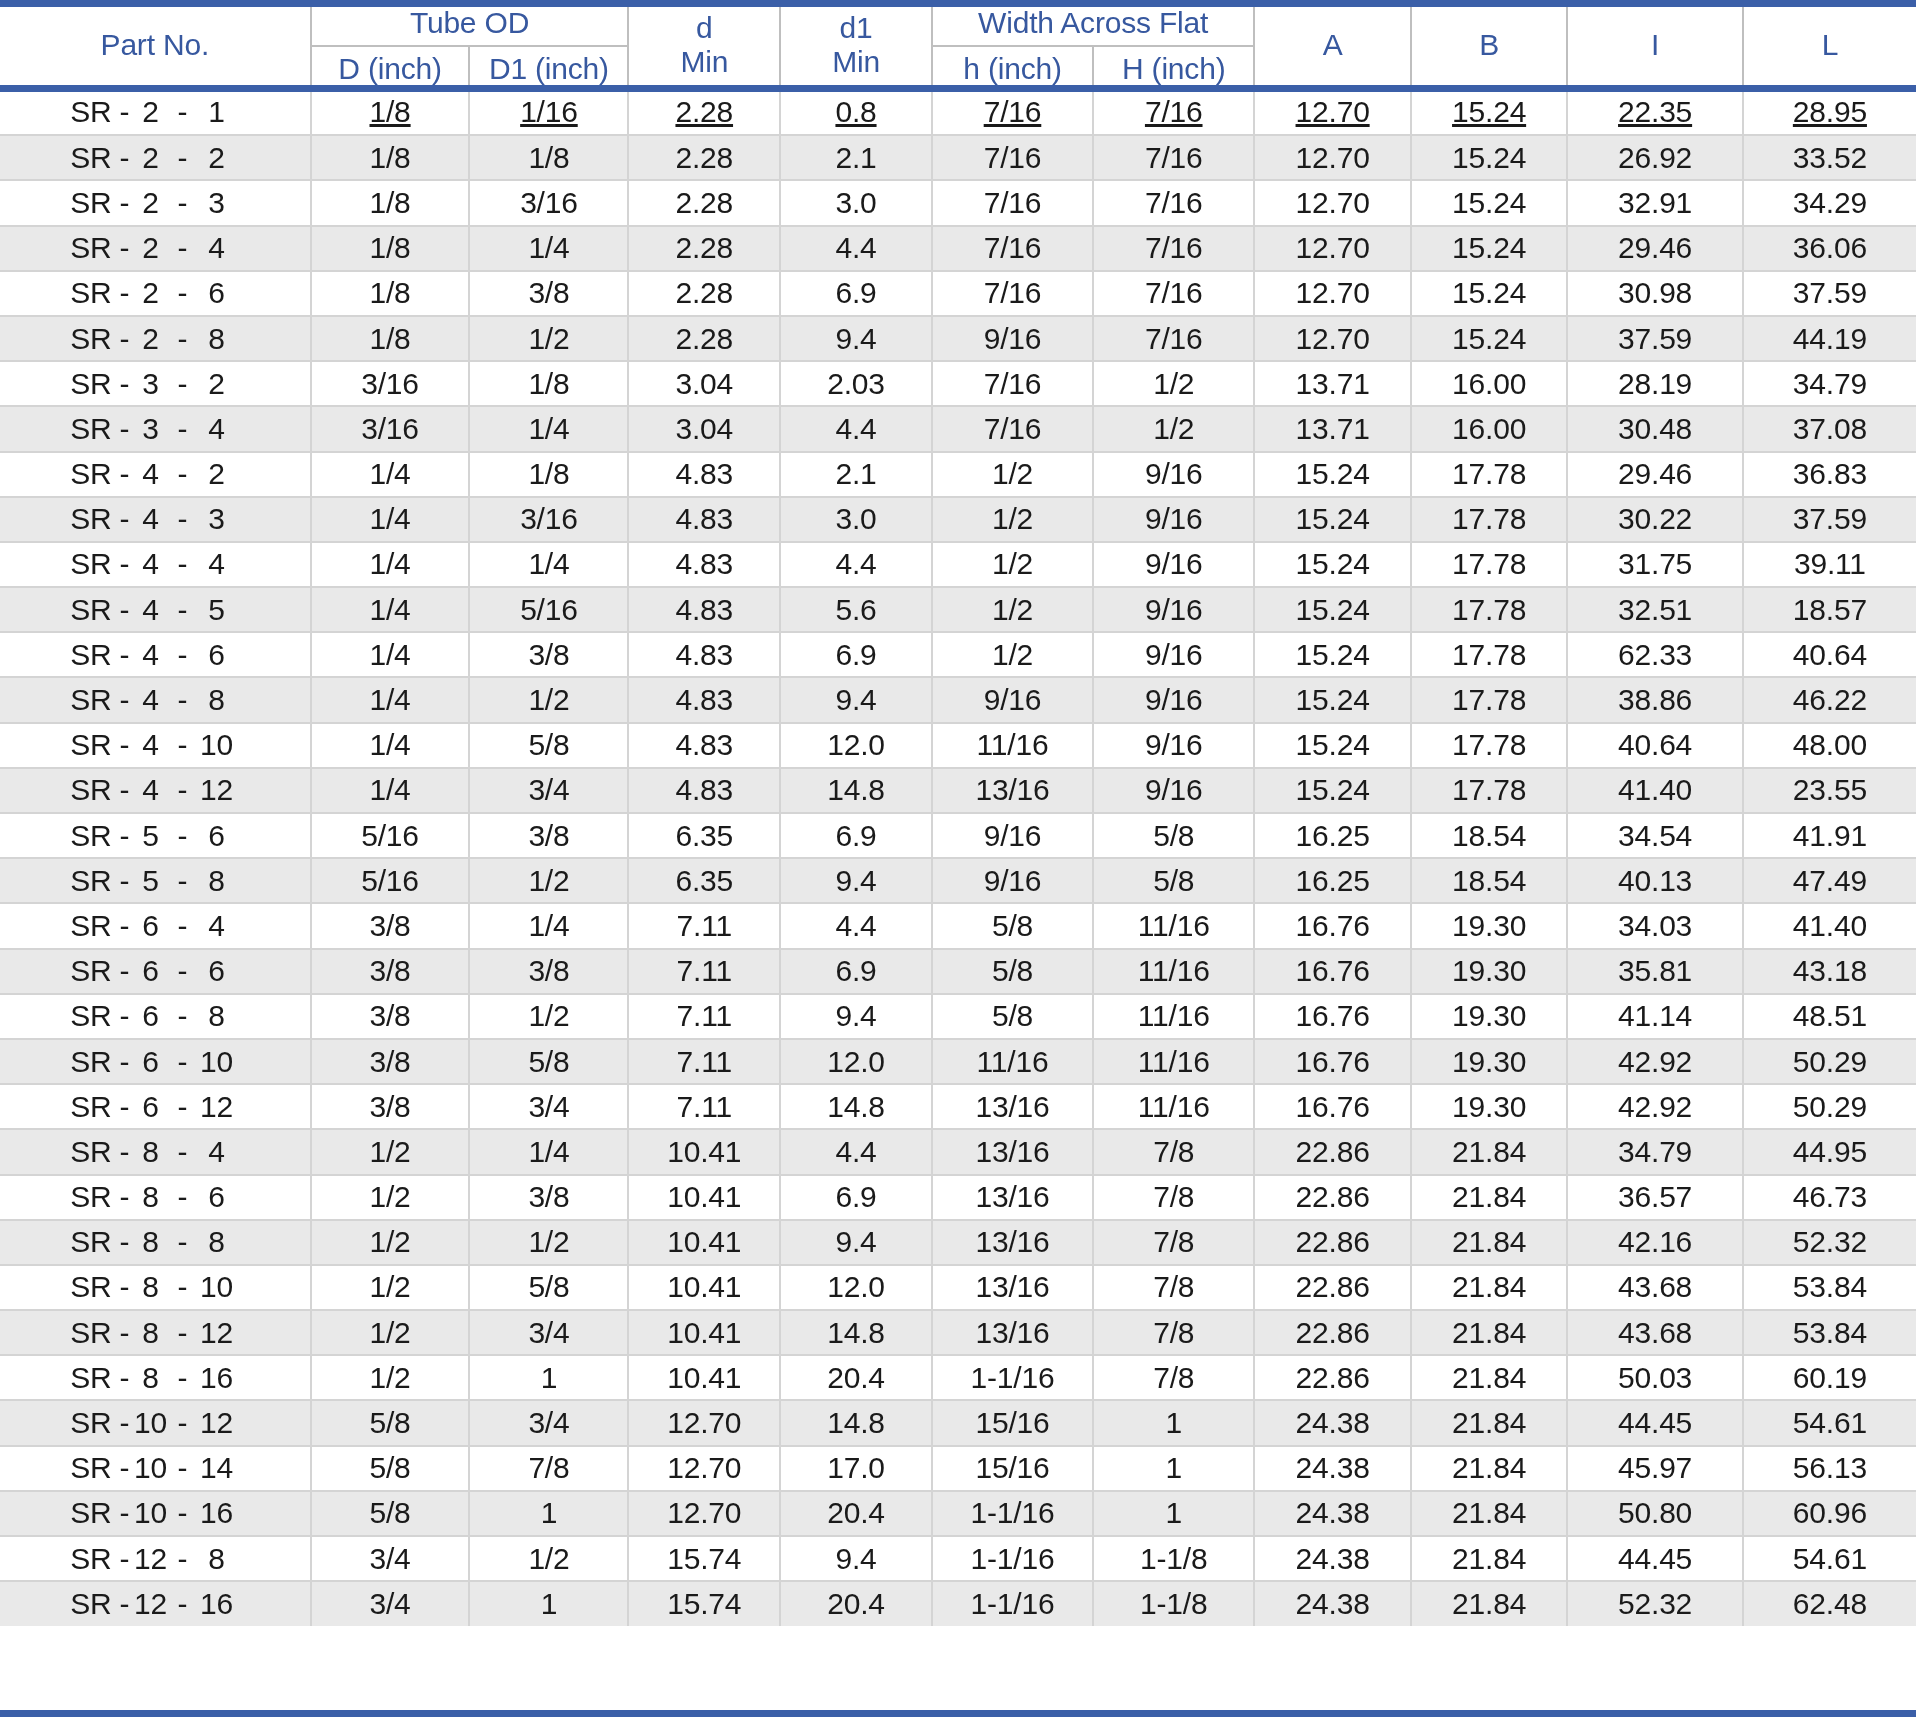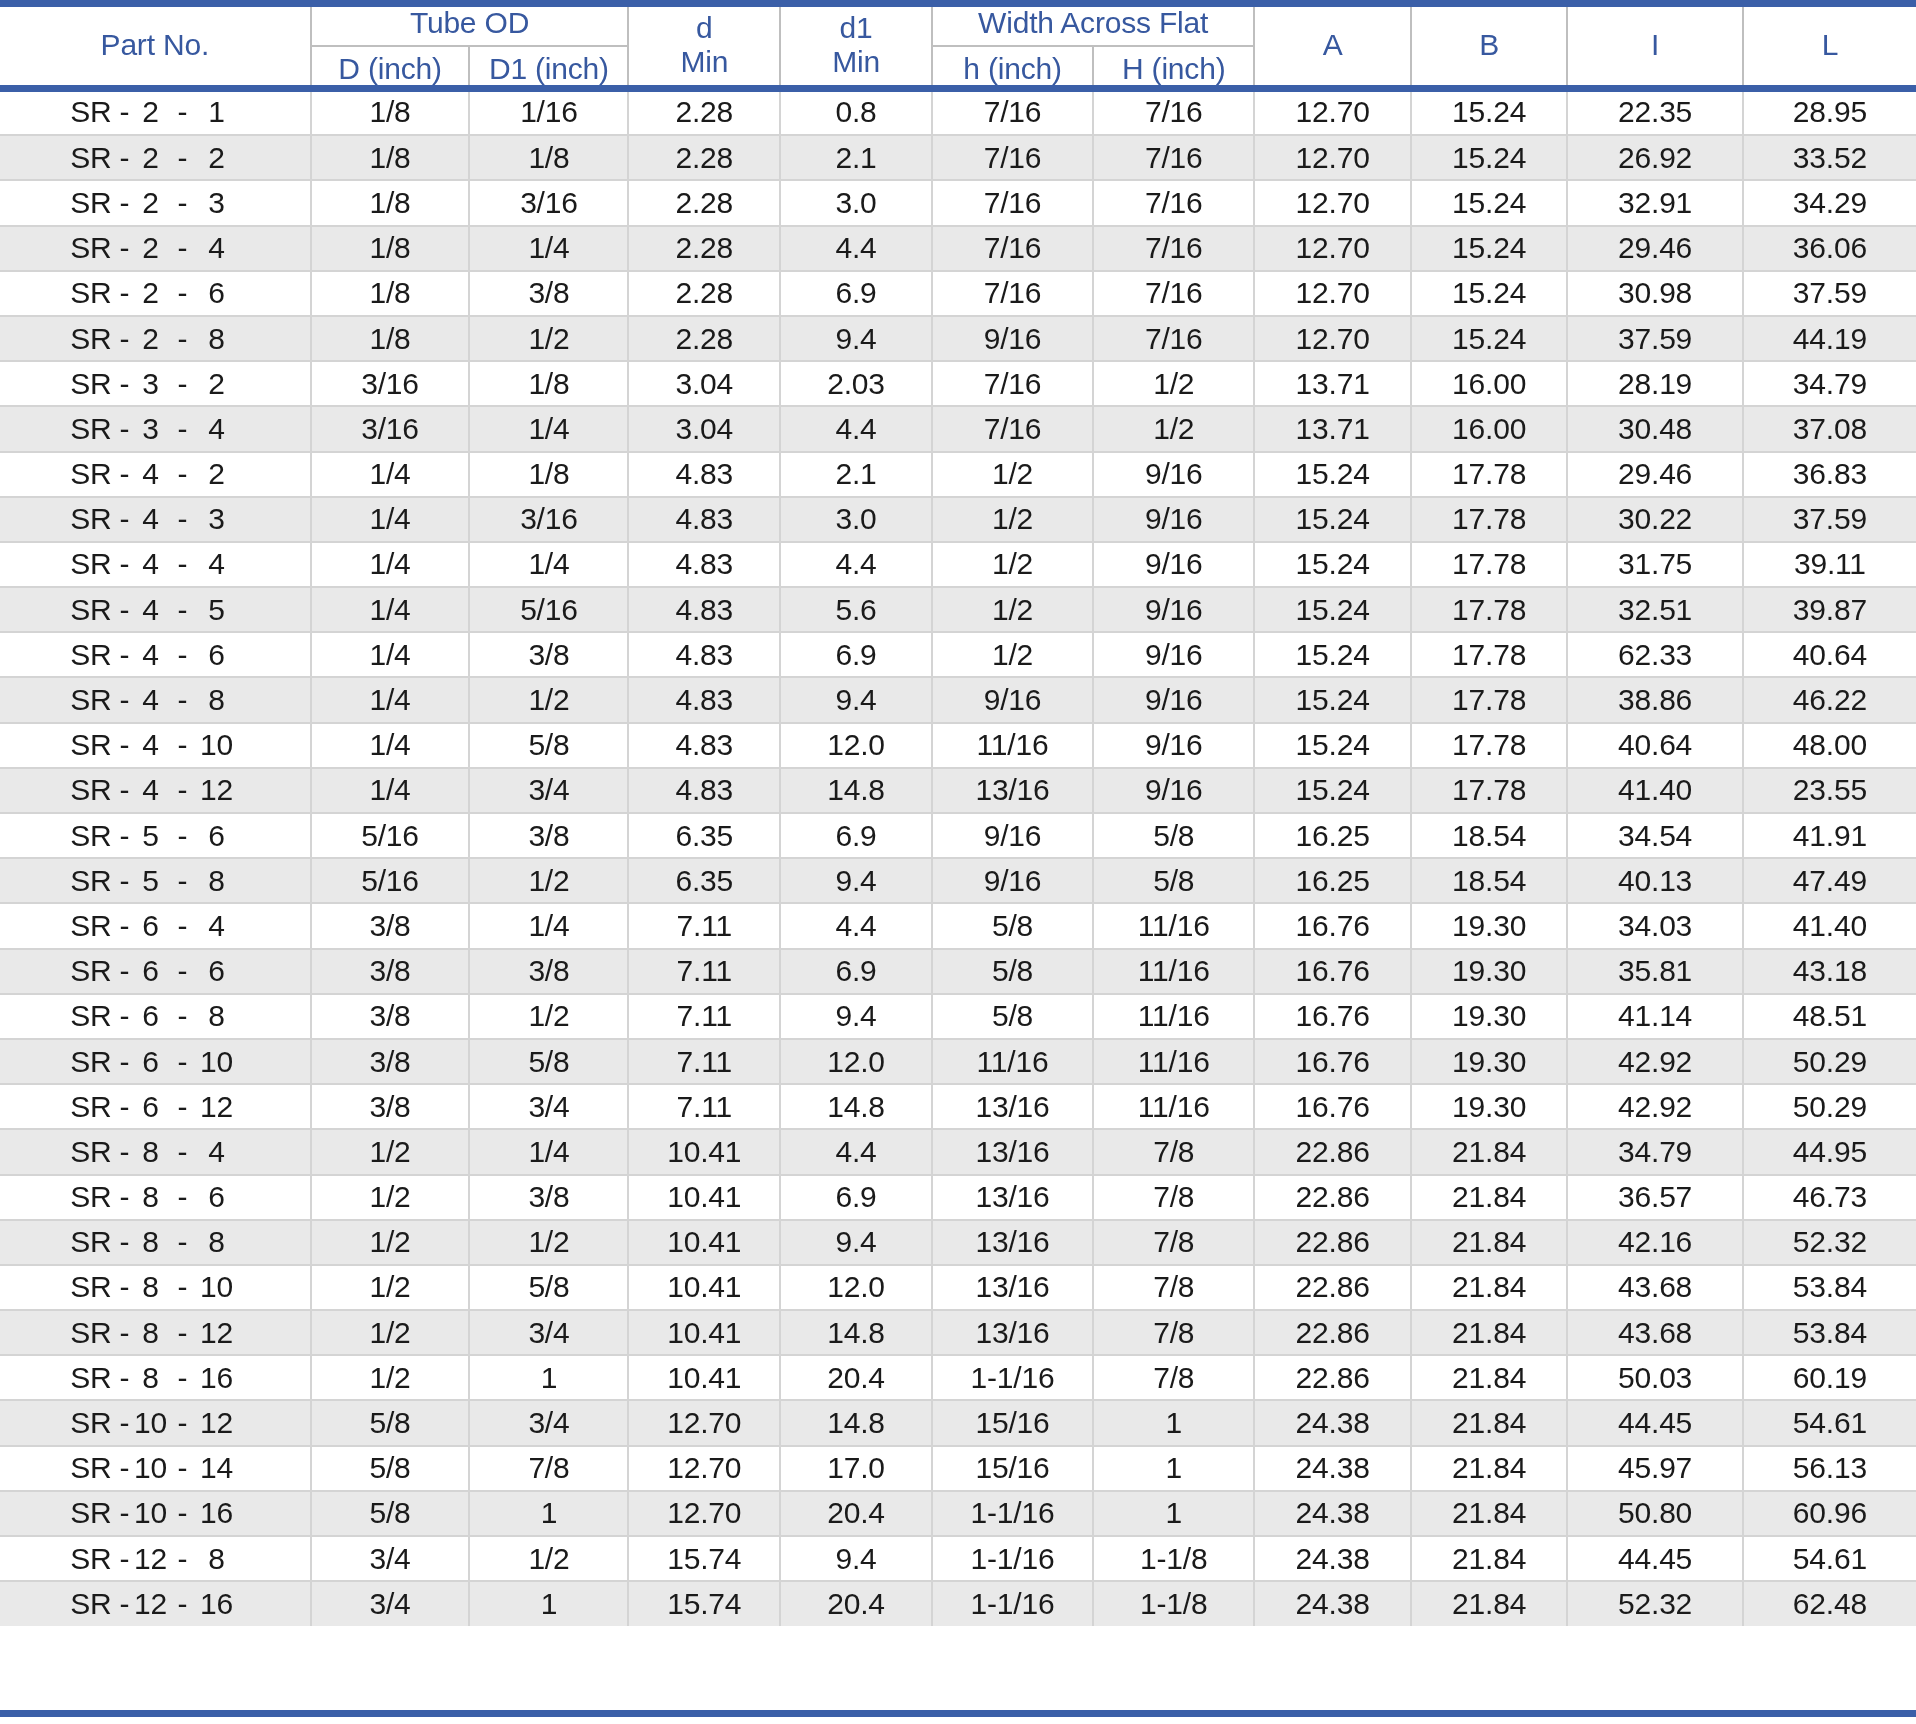--- a/index.html
+++ b/index.html
@@ -95,20 +95,21 @@
     border-left: 2px solid #d4d4d4;
     border-top: 2px solid #d4d4d4;
     white-space: nowrap;
     letter-spacing: -0.2px;
   }
   tbody td.first {
     border-left: none;
   }
   tbody tr:first-child td {
     border-top: none;
+    text-decoration: underline;
   }
   tbody tr.alt td {
     background: #e9e9e9;
   }
   tbody tr.plain td {
     background: #ffffff;
   }
 
   
   .pn {
@@ -330,21 +331,21 @@
           <td class="first"><span class="pn"><span class="seg-pre">SR -</span><span class="seg-a">4</span><span class="dash">-</span><span class="seg-b">5</span></span></td>
           <td>1/4</td>
           <td>5/16</td>
           <td>4.83</td>
           <td>5.6</td>
           <td>1/2</td>
           <td>9/16</td>
           <td>15.24</td>
           <td>17.78</td>
           <td>32.51</td>
-          <td>39.87</td>
+          <td>18.57</td>
         </tr>
         <tr class="plain">
           <td class="first"><span class="pn"><span class="seg-pre">SR -</span><span class="seg-a">4</span><span class="dash">-</span><span class="seg-b">6</span></span></td>
           <td>1/4</td>
           <td>3/8</td>
           <td>4.83</td>
           <td>6.9</td>
           <td>1/2</td>
           <td>9/16</td>
           <td>15.24</td>

